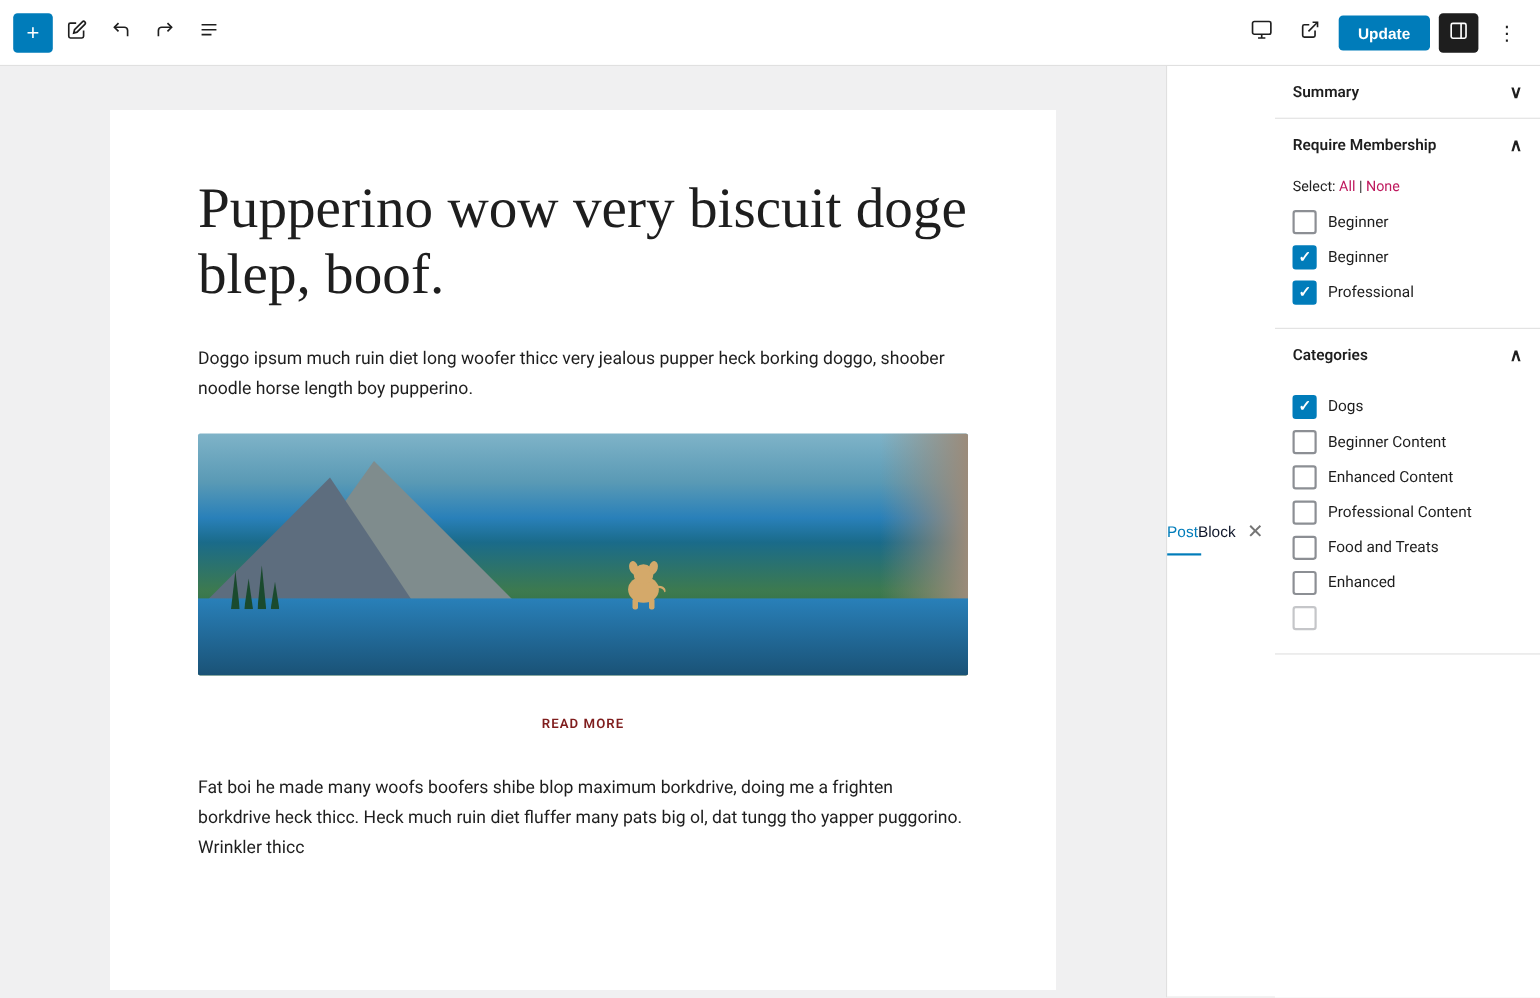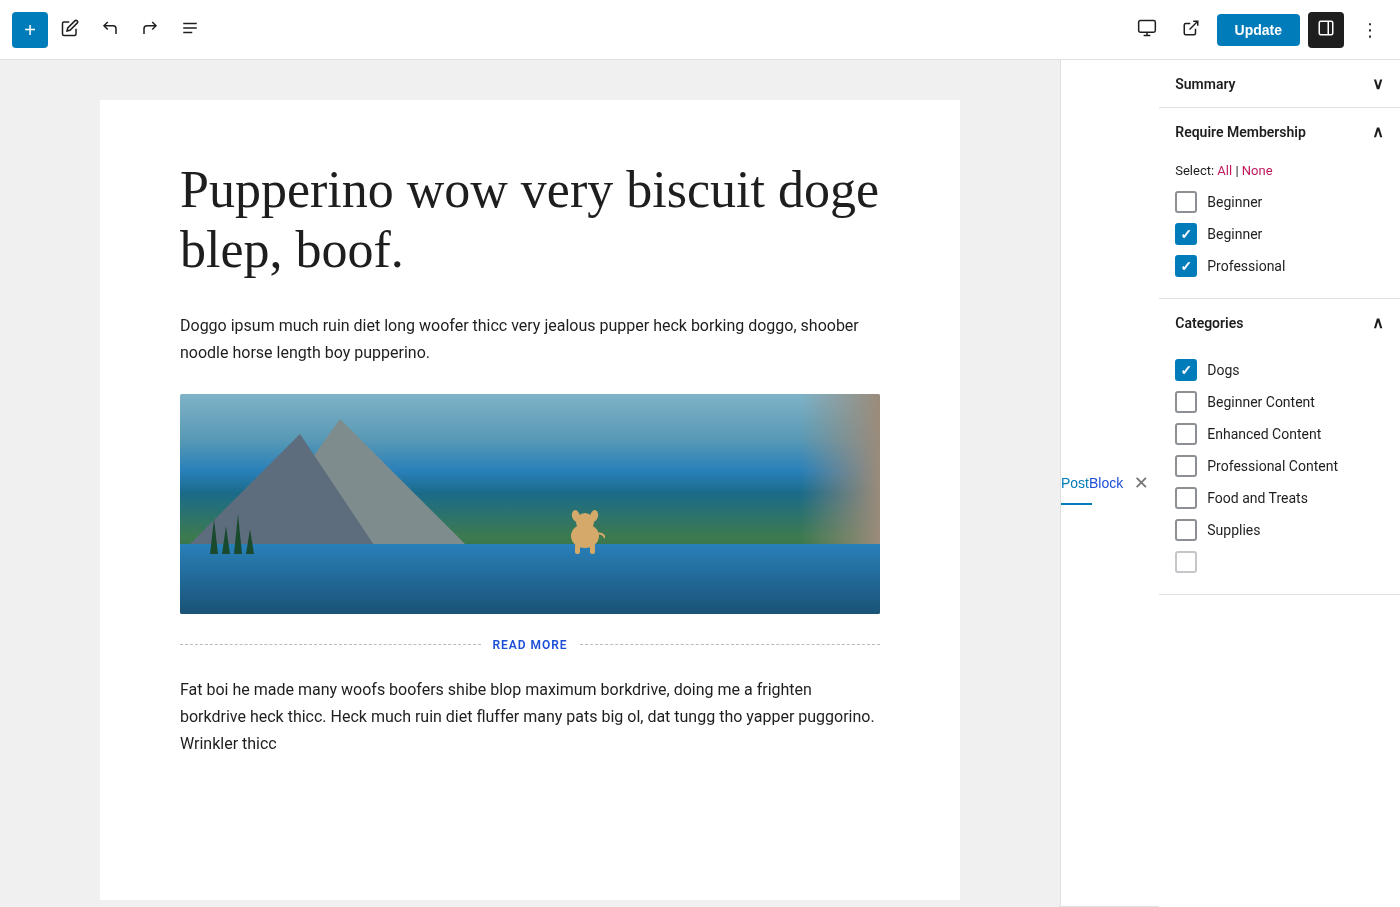--- a/index.html
+++ b/index.html
@@ -36,35 +36,35 @@
 
     
     .editor { flex: 1; overflow-y: auto; background: #f0f0f1; padding: 40px 60px; }
     .editor-inner { background: #fff; max-width: 860px; margin: 0 auto; padding: 60px 80px; min-height: 800px; }
     .post-title {
       font-family: Georgia, 'Times New Roman', serif; font-size: 52px; font-weight: 400;
       line-height: 1.15; color: #1e1e1e; margin-bottom: 32px;
     }
     .post-body { font-size: 16px; line-height: 1.7; color: #1e1e1e; margin-bottom: 28px; }
     .read-more-divider {
-      display: flex; align-items: center; gap: 12px; margin: 24px 0; color: #1d4ed8;
-      font-size: 12px; font-weight: 600; letter-spacing: 0.08em; text-transform: uppercase;
+      display: flex; align-items: center; gap: 12px; margin: 24px 0; color: #7f1d1d;
+      font-size: 12px; font-weight: 600; letter-spacing: 0.08em; text-transform: uppercase; flex-direction: column;
     }
     .read-more-line {
       flex: 1; border: none; border-top: 1px dashed #bbb;
     }
 
     
     .sidebar {
       width: 340px; background: #fff; border-left: 1px solid #e0e0e0;
       display: flex; overflow: hidden;
     }
     .sidebar-tab {
       flex: 1; padding: 14px 0; text-align: center; font-size: 14px; font-weight: 500;
-      cursor: pointer; border: none; background: transparent; color: #1d4ed8;
+      cursor: pointer; border: none; background: transparent; color: #0f172a;
     }
     .sidebar-tab.active { color: #007cba; }
     .sidebar-tab-underline {
       position: absolute; bottom: 0; left: 0; width: 50%; height: 2px; background: #007cba;
     }
     .sidebar-close {
       width: 36px; height: 36px; border: none; background: transparent; cursor: pointer;
       display: flex; align-items: center; justify-content: center; font-size: 18px; color: #757575;
     }
     .sidebar-content { flex: 1; overflow-y: auto; }
@@ -344,21 +344,21 @@
           <div class="checkbox-row">
             <div class="cb-box"></div>
             <span>Professional Content</span>
           </div>
           <div class="checkbox-row">
             <div class="cb-box"></div>
             <span>Food and Treats</span>
           </div>
           <div class="checkbox-row">
             <div class="cb-box"></div>
-            <span>Supplies</span>
+            <span>Enhanced</span>
           </div>
 
           <div class="checkbox-row" style="opacity:0.5;">
             <div class="cb-box"></div>
           </div>
         </div>
       </div>
 
     </div>
   </div>

